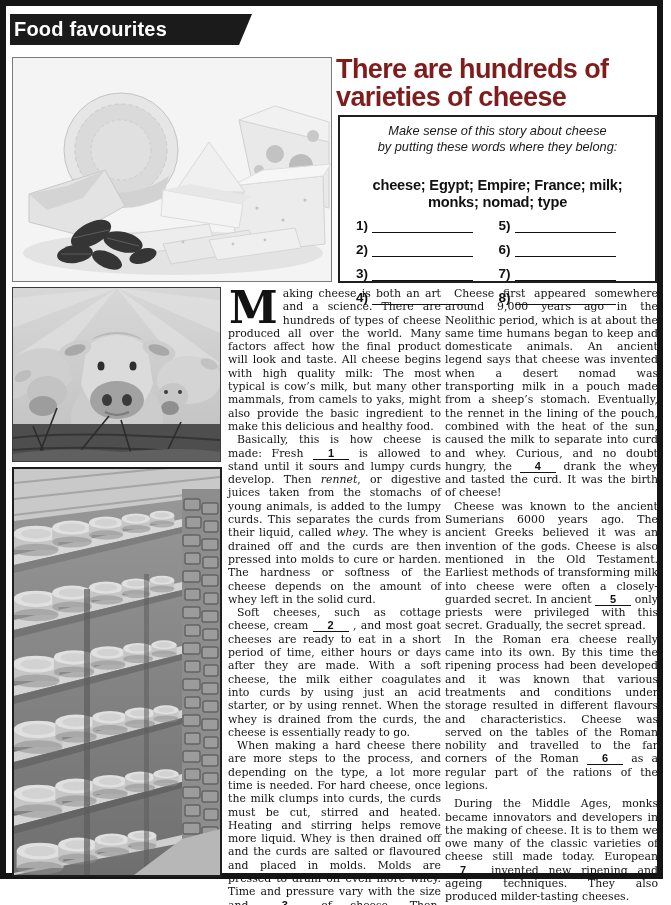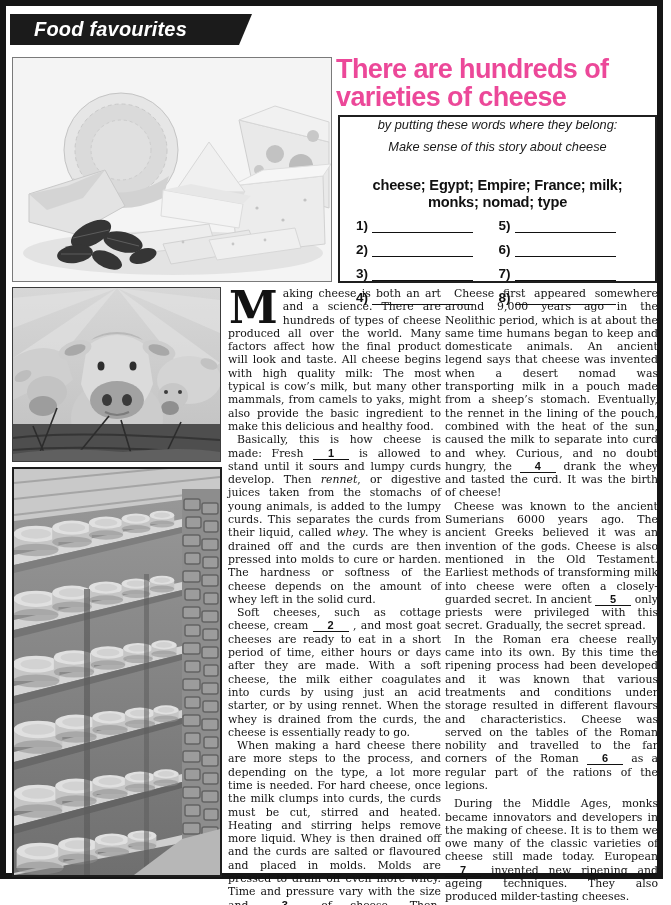--- a/index.html
+++ b/index.html
@@ -4,27 +4,27 @@
 <style>
   html,body{margin:0;padding:0;background:#ffffff;}
   .page{position:relative;width:671px;height:905px;background:#fff;overflow:hidden;
         font-family:"DejaVu Serif",serif;color:#151515;}
   .frame{position:absolute;left:0;top:0;width:663px;height:879px;border:6px solid #151515;
          box-sizing:border-box;background:#fff;}
 
   
   .banner{position:absolute;left:10px;top:14px;width:242px;height:31px;background:#1b1b1b;
           clip-path:polygon(0 0,100% 0,calc(100% - 13px) 100%,0 100%);
-          color:#fff;font-family:"Liberation Sans",sans-serif;font-style:italic;font-weight:bold;
-          font-size:20px;line-height:30px;padding-left:24px;box-sizing:border-box;letter-spacing:.2px;}
+          color:#fff;font-family:"Liberation Sans",sans-serif;font-weight:bold;
+          font-size:20px;line-height:30px;padding-left:4px;box-sizing:border-box;letter-spacing:.2px;}
 
   
   .headline{position:absolute;left:336px;top:56px;width:324px;
             font-family:"Liberation Sans",sans-serif;font-weight:bold;font-size:27px;
-            line-height:27.5px;letter-spacing:-.6px;color:#ec4899;}
+            line-height:27.5px;letter-spacing:-.6px;color:#7f1d1d;}
 
   
   .exbox{position:absolute;left:338px;top:115px;width:319px;height:168px;border:2px solid #1f1f1f;
          box-sizing:border-box;text-align:center;background:#fff;}
   .instr{font-family:"Liberation Sans",sans-serif;font-style:italic;font-size:12.8px;
          line-height:15.5px;color:#1a1a1a;}
   .instr1{margin-top:6px;}
   .wordbank{font-family:"Liberation Sans",sans-serif;font-weight:bold;font-size:14.6px;
             line-height:16.5px;letter-spacing:-.2px;margin:23px 8px 0;color:#111;}
   .blanks{display:grid;grid-template-columns:1fr 1fr;grid-auto-flow:column;
@@ -117,22 +117,22 @@
         <path d="M60 180 L96 172"></path>
           <path d="M94 180 L126 188"></path>
           <path d="M48 196 L78 196"></path>
       </g>
     </svg>
   </div>
 
   <div class="headline">There are hundreds of varieties of cheese</div>
 
   <div class="exbox">
+    <div class="instr instr1">Make sense of this story about cheese</div>
     <div class="instr">by putting these words where they belong:</div>
-    <div class="instr instr1">Make sense of this story about cheese</div>
     <div class="wordbank">cheese; Egypt; Empire; France; milk; monks; nomad; type</div>
     <div class="blanks">
       <div class="blank-row">
           <span class="bnum">1)</span>
           <span class="bline"></span>
         </div>
       <div class="blank-row">
           <span class="bnum">2)</span>
           <span class="bline"></span>
         </div>

